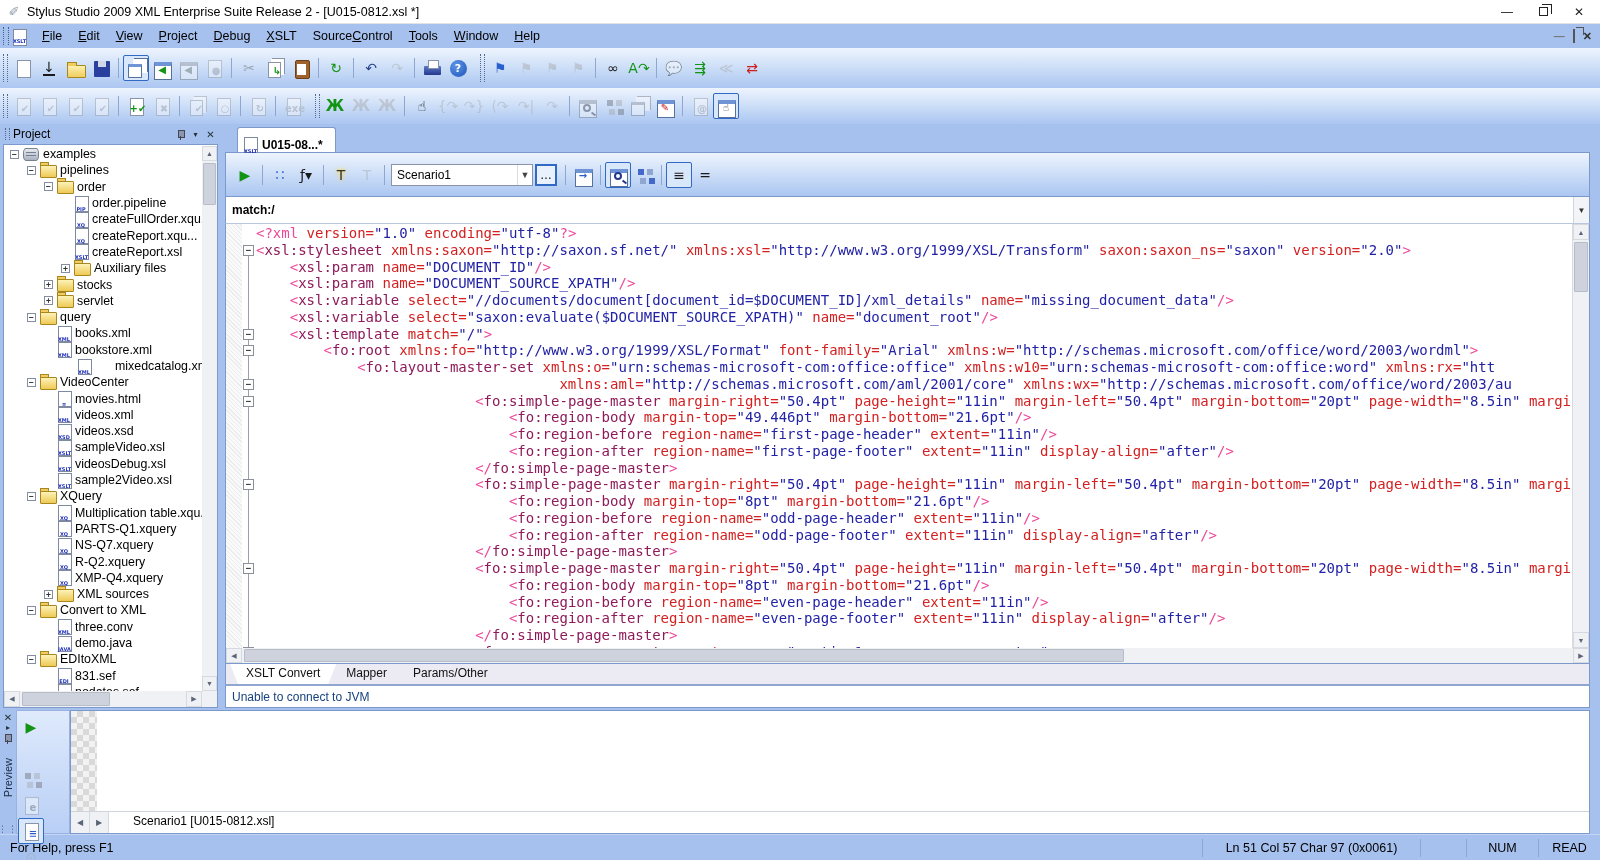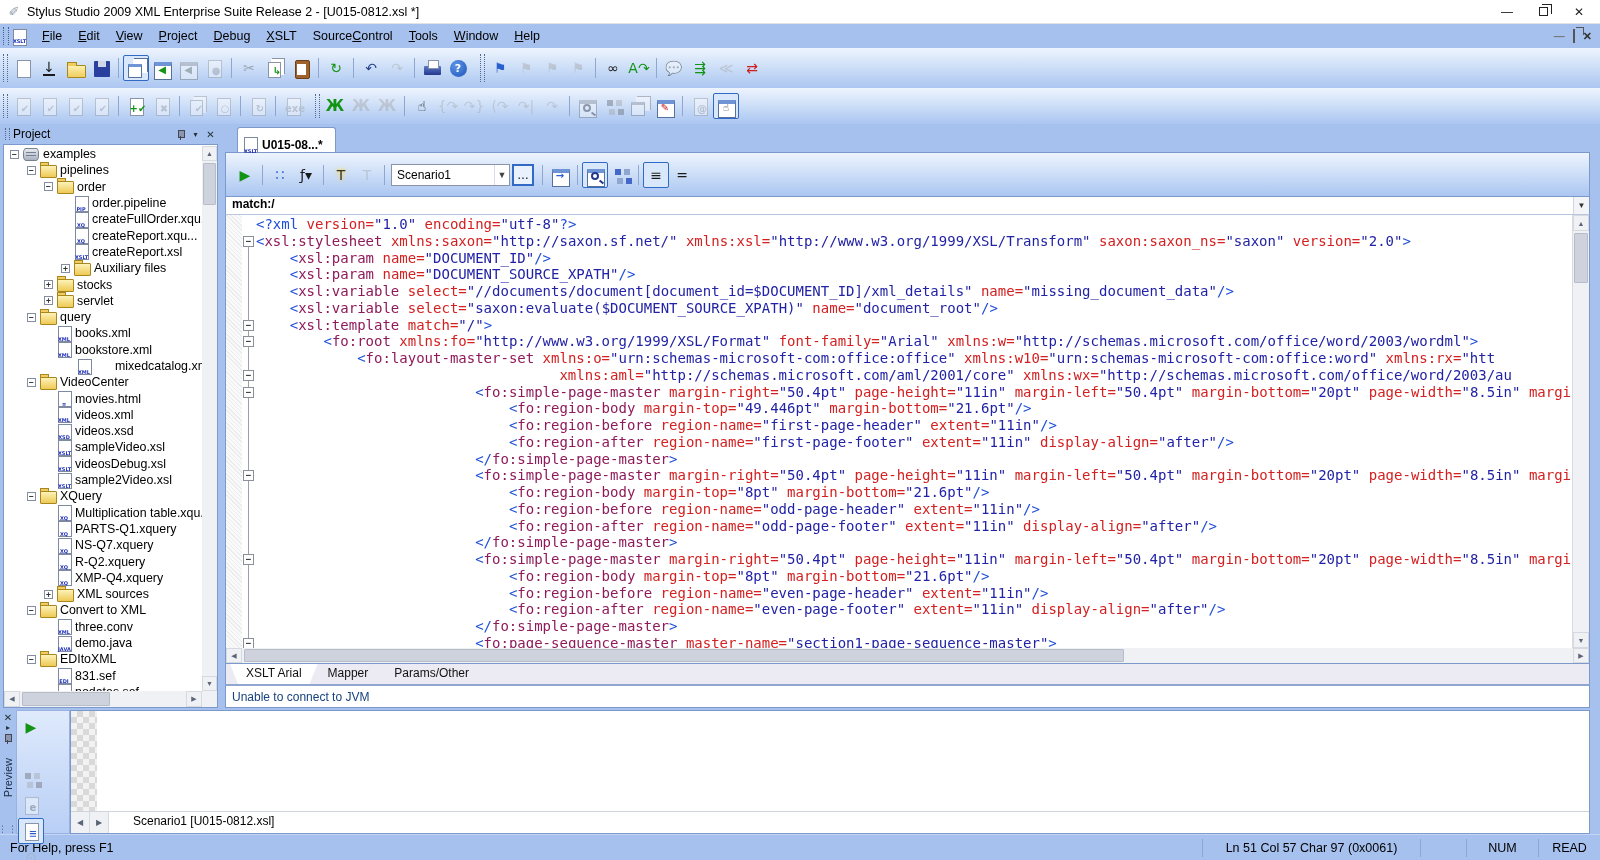--- a/index.html
+++ b/index.html
@@ -150,43 +150,43 @@
   
   .edcol { flex:1; display:flex; flex-direction:column; padding-right:10px; min-width:0; }
   .tabbar { height:28px; display:flex; align-items:flex-end; padding-left:12px; }
   .edtab { height:25px; background:#fff; border:1px solid #7c99cc; border-bottom:none;
     border-radius:3px 3px 0 0; display:flex; align-items:flex-end; padding:0 12px 0 6px;
     font-size:12px; font-weight:bold; gap:5px; }
   .edtab .ti-doc { height:14px; margin:0; }
   .edbar { height:44px; display:flex; align-items:center;
     background:linear-gradient(#eef4fe,#cfe0f8 45%,#abc6f1);
     border:1px solid #7c99cc; border-bottom:none; padding-left:6px; }
-  .combo { width:119px; height:22px; background:#fff; border:1px solid #8a94a8; display:flex;
+  .combo { width:142px; height:22px; background:#fff; border:1px solid #8a94a8; display:flex;
     align-items:center; font-size:12px; padding-left:5px; margin:0 2px; }
   .combo .carr { margin-left:auto; width:15px; height:100%; display:flex; align-items:center;
     justify-content:center; color:#444; font-size:9px; border-left:1px solid #d8dce4; }
   .browse-btn { width:22px; height:22px; border:2px solid #316ac5; background:#e9f1fc;
     display:flex; align-items:center; justify-content:center; font-size:12px; margin-right:4px; }
-  .matchbar { height:19px; background:#fff; border:1px solid #7c99cc; border-bottom:1px solid #b9c6de;
-    display:flex; align-items:flex-start; font-size:12px; font-weight:bold; padding-left:6px; }
+  .matchbar { height:28px; background:#fff; border:1px solid #7c99cc; border-bottom:1px solid #b9c6de;
+    display:flex; align-items:center; font-size:12px; font-weight:bold; padding-left:6px; }
   .matchbar .dd { margin-left:auto; width:16px; height:100%; display:flex; align-items:center;
     justify-content:center; font-size:8px; color:#333; border-left:1px solid #cfd6e2; background:#f2f4f8; }
 
   .codewrap { flex:1; position:relative; background:#fff; border-left:1px solid #7c99cc;
     border-right:1px solid #7c99cc; overflow:hidden; min-height:0; }
   .margin-hatch { position:absolute; left:0; top:0; bottom:0; width:16px;
     background:repeating-linear-gradient(45deg,#ececec 0 1px,#fafafa 1px 3px); }
   .fold-rail { position:absolute; left:22px; top:25px; bottom:0; border-left:1px solid #9aa0aa; }
   .codelines { position:absolute; left:0; right:17px; top:1px; bottom:0; overflow:hidden; }
   .cl { height:16.75px; position:relative; padding-left:30px; white-space:pre;
     font:14px/16.75px "DejaVu Sans Mono",monospace; }
   .foldbox { position:absolute; left:17px; top:3px; width:11px; height:11px; background:#fff;
     border:1px solid #8a8f98; font:bold 9px/9px "DejaVu Sans Mono",monospace; text-align:center;
     color:#333; z-index:1; }
-  .tok-b { color:#1d4ed8; } .tok-e { color:#8f1a5a; } .tok-a { color:#d42020; }
+  .tok-b { color:#ec4899; } .tok-e { color:#8f1a5a; } .tok-a { color:#d42020; }
   .tok-v { color:#2222a6; } .tok-t { color:#000; }
   .ed-vsb { top:0; right:0; bottom:0; width:17px; border-left:1px solid #d8dbe2; }
   .ed-hsb { height:16px; background:#f0f1f5; position:relative; border:1px solid #7c99cc; border-top:none; }
 
   .btabs { height:20px; display:flex; align-items:stretch; background:#eceaf2;
     border-left:1px solid #7c99cc; border-right:1px solid #7c99cc; padding-left:10px; font-size:12px; }
   .btab { padding:2px 16px 0; clip-path:polygon(0 0,100% 0,calc(100% - 8px) 100%,8px 100%);
     margin-left:-6px; color:#111; }
   .btab.active { background:#fff; font-weight:normal; }
   .msgbar { height:24px; background:#fff; border:1px solid #7c99cc; border-top:2px solid #8fa6d0;
@@ -783,21 +783,21 @@
         </div>
       </div>
 
       <div class="ed-hsb">
         <span class="sb-arrow" style="top:0;bottom:0;left:0;width:16px">◀</span>
         <span class="sb-thumb" style="top:1px;bottom:1px;left:18px;width:880px"></span>
         <span class="sb-arrow" style="top:0;bottom:0;right:0;width:16px">▶</span>
       </div>
 
       <div class="btabs" id="editor-bottom-tabs">
-          <span class="btab active">XSLT Arial</span>
+          <span class="btab active">XSLT Convert</span>
           <span class="btab">Mapper</span>
           <span class="btab">Params/Other</span>
         </div>
 
       <div class="msgbar">
         <span>Unable to connect to JVM</span>
       </div>
     </div>
   </div>
 

